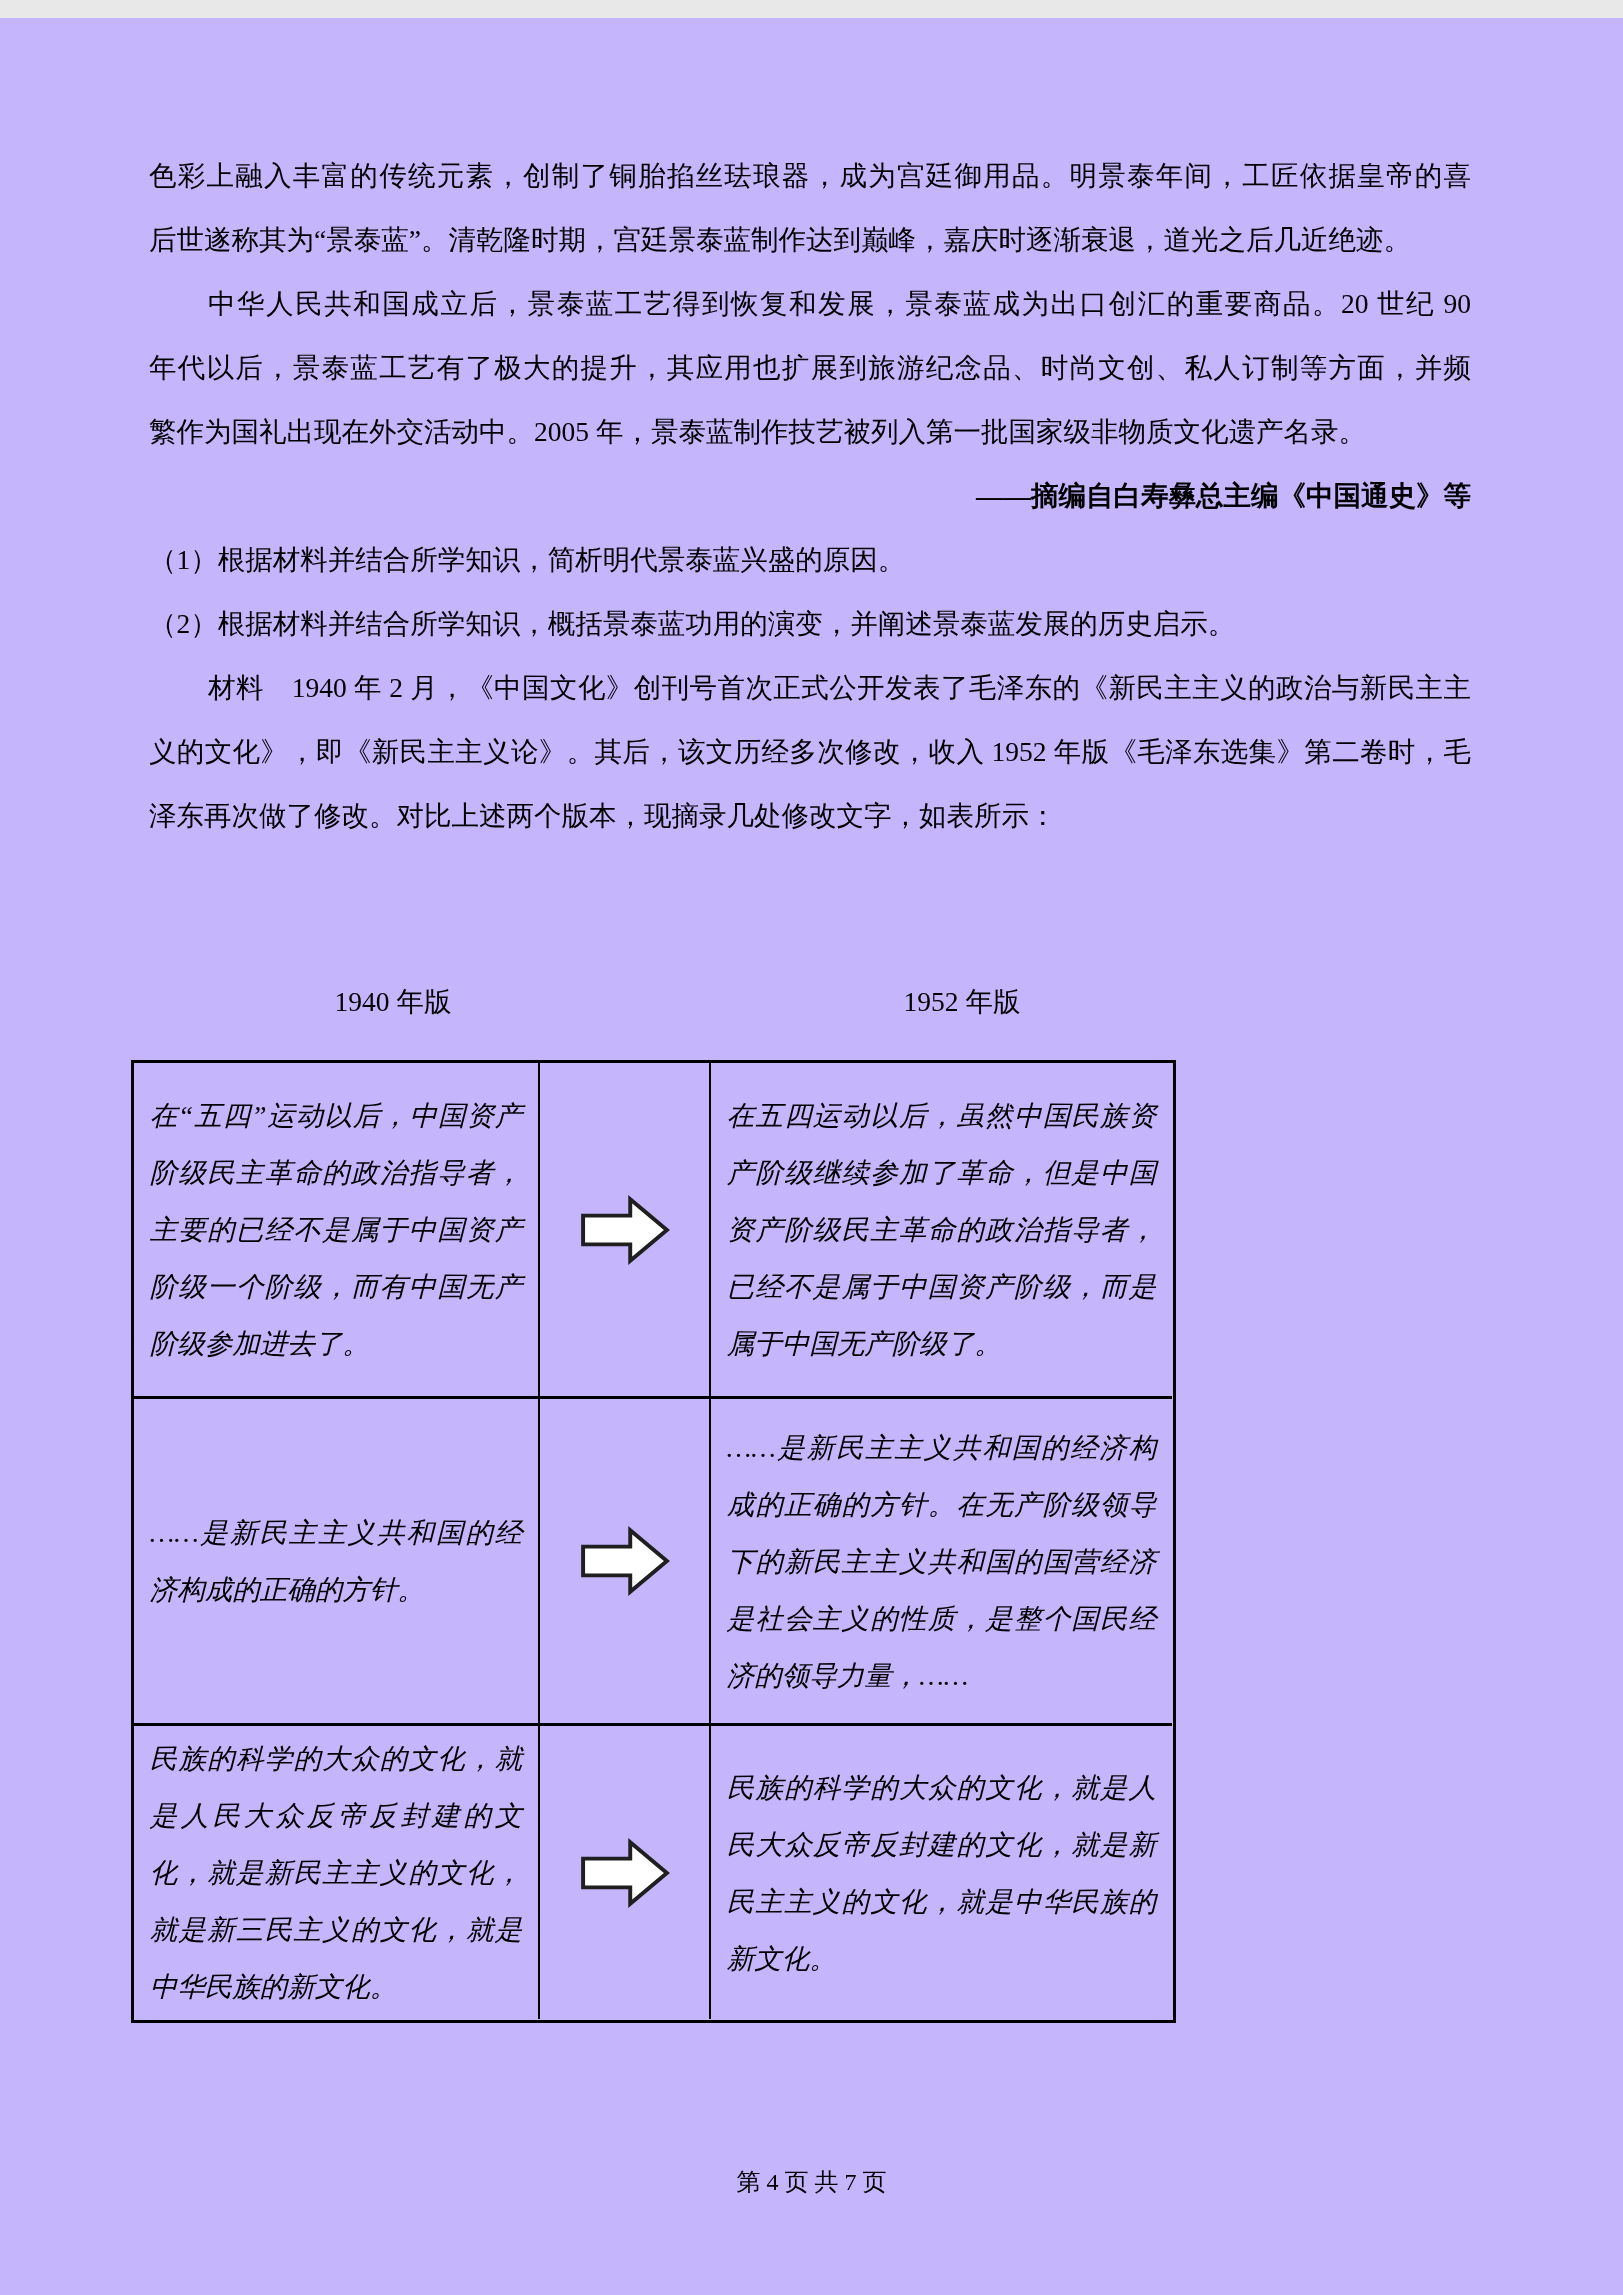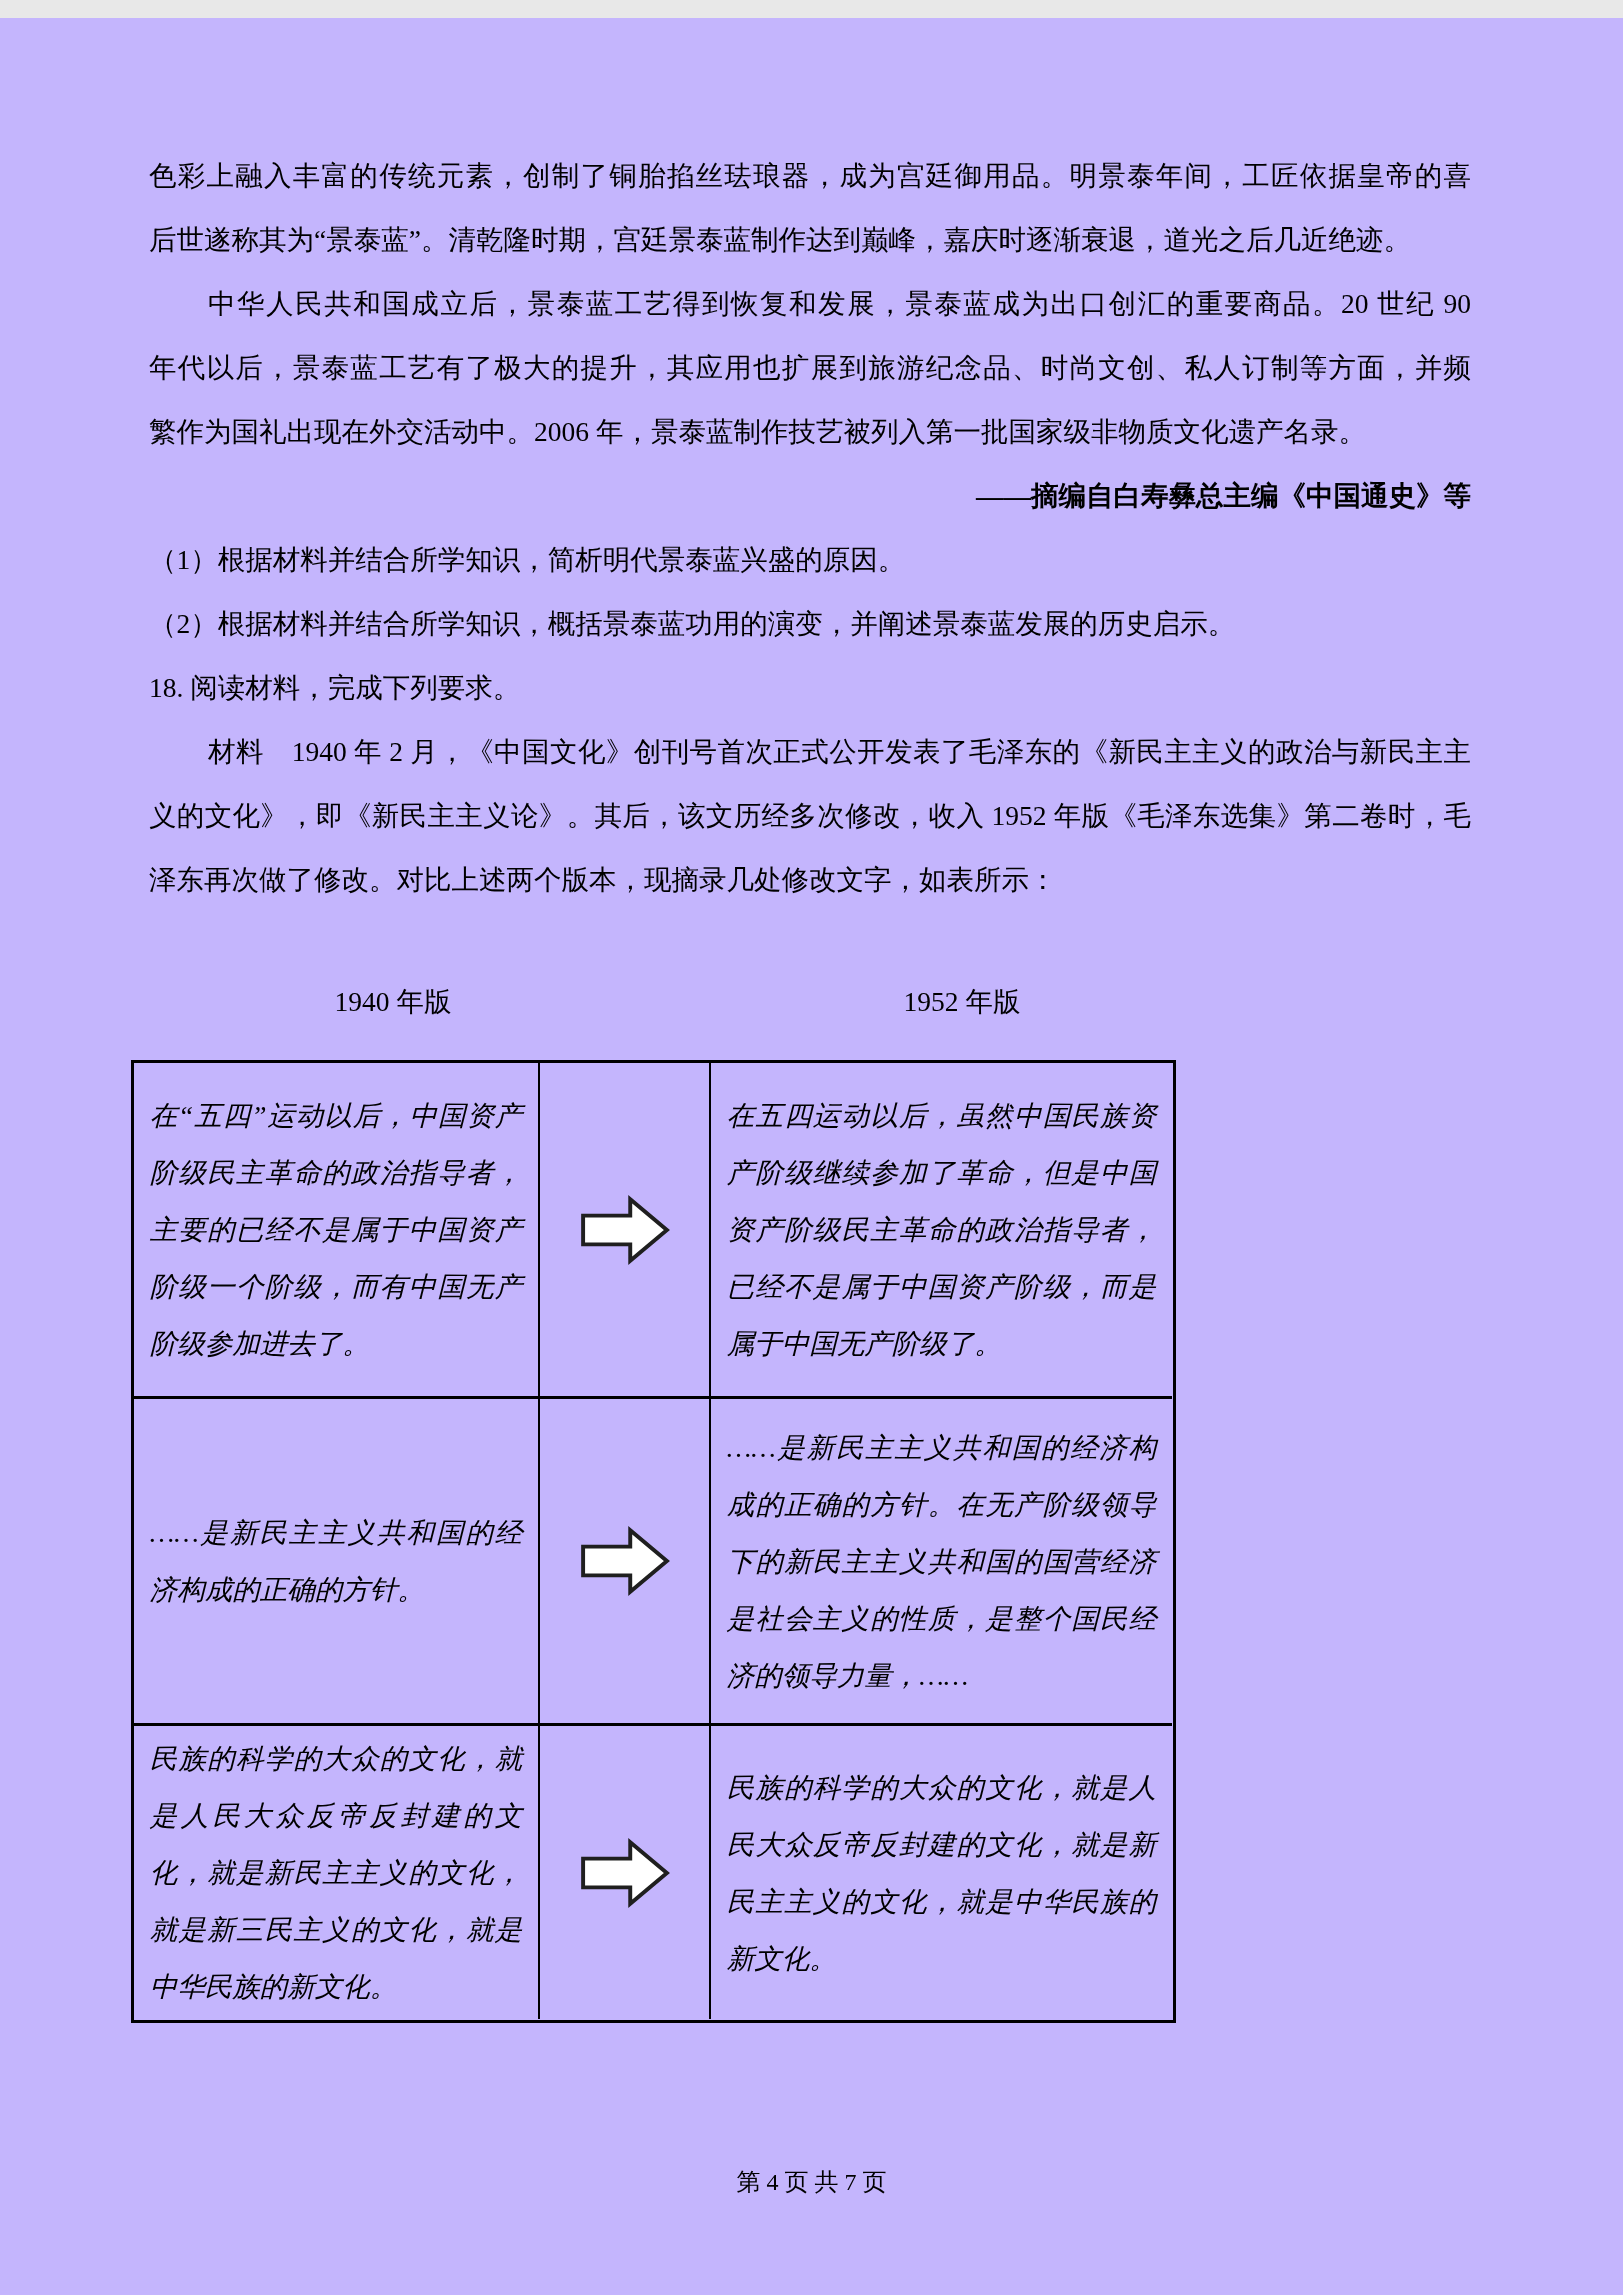--- a/index.html
+++ b/index.html
@@ -65,25 +65,24 @@
 </head>
 <body>
 
 <div class="page">
 
   <div class="content">
     <div class="line j">色彩上融入丰富的传统元素，创制了铜胎掐丝珐琅器，成为宫廷御用品。明景泰年间，工匠依据皇帝的喜</div>
     <div class="line">后世遂称其为“景泰蓝”。清乾隆时期，宫廷景泰蓝制作达到巅峰，嘉庆时逐渐衰退，道光之后几近绝迹。</div>
     <div class="line j indent">中华人民共和国成立后，景泰蓝工艺得到恢复和发展，景泰蓝成为出口创汇的重要商品。20 世纪 90</div>
     <div class="line j">年代以后，景泰蓝工艺有了极大的提升，其应用也扩展到旅游纪念品、时尚文创、私人订制等方面，并频</div>
-    <div class="line">繁作为国礼出现在外交活动中。2006 年，景泰蓝制作技艺被列入第一批国家级非物质文化遗产名录。</div>
+    <div class="line">繁作为国礼出现在外交活动中。2005 年，景泰蓝制作技艺被列入第一批国家级非物质文化遗产名录。</div>
     <div class="line r">——摘编自白寿彝总主编《中国通史》等</div>
     <div class="line">（1）根据材料并结合所学知识，简析明代景泰蓝兴盛的原因。</div>
     <div class="line">（2）根据材料并结合所学知识，概括景泰蓝功用的演变，并阐述景泰蓝发展的历史启示。</div>
-    <div class="line">18. 阅读材料，完成下列要求。</div>
     <div class="line j indent">材料　1940 年 2 月，《中国文化》创刊号首次正式公开发表了毛泽东的《新民主主义的政治与新民主主</div>
     <div class="line j">义的文化》，即《新民主主义论》。其后，该文历经多次修改，收入 1952 年版《毛泽东选集》第二卷时，毛</div>
     <div class="line">泽东再次做了修改。对比上述两个版本，现摘录几处修改文字，如表所示：</div>
   </div>
 
   <div class="theader">
     <span class="th1940">1940 年版</span>
     <span class="th1952">1952 年版</span>
   </div>
 

